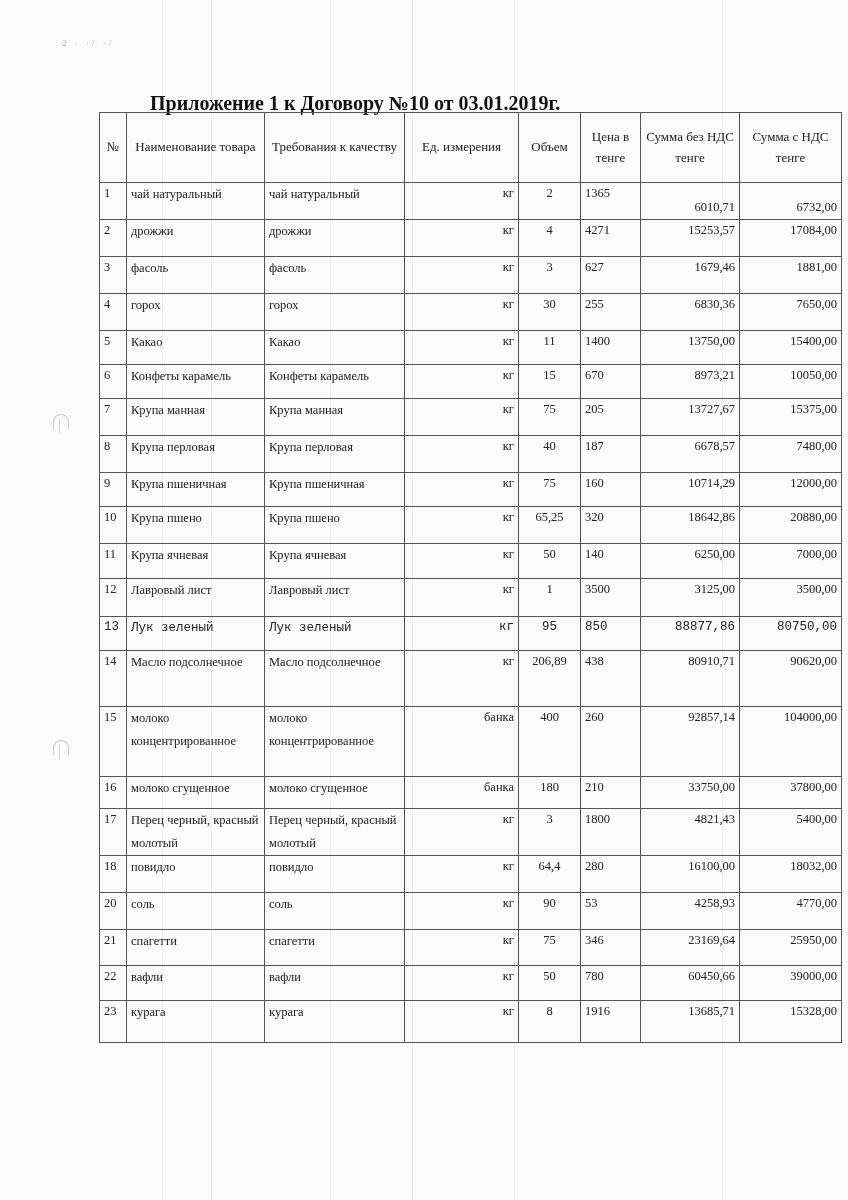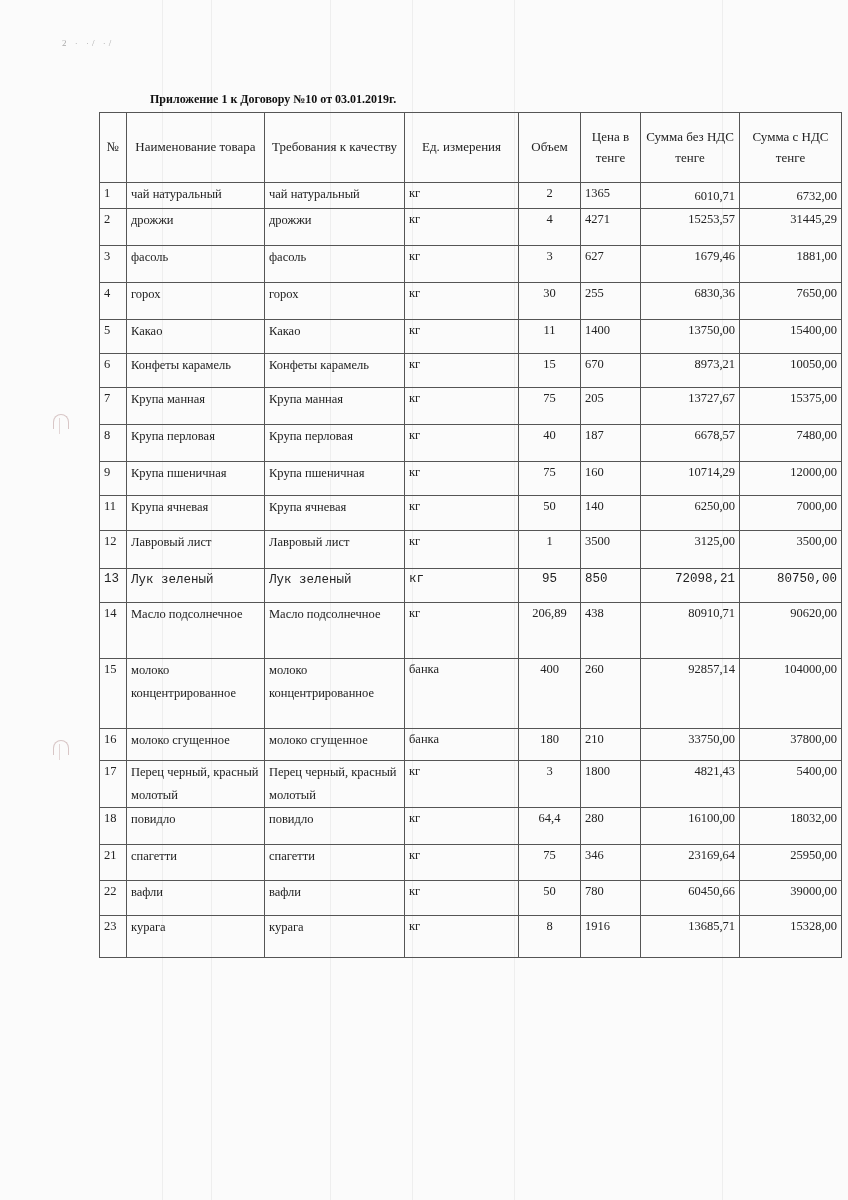--- a/index.html
+++ b/index.html
@@ -8,46 +8,46 @@
       background: #fbfbfb;
       font-family: "Liberation Serif", "DejaVu Serif", serif;
       color: #222;
     }
     .scan-line { position: absolute; top: 0; bottom: 0; width: 1px; background: rgba(0,0,0,0.05); }
     .corner-mark { position: absolute; left: 62px; top: 38px; font-size: 9px; color: #aaa; letter-spacing: 3px; }
     .punch { position: absolute; left: 53px; width: 14px; height: 14px; border: 1.5px solid #d8c6c6; border-bottom: none; border-radius: 8px 8px 0 0; }
     .punch::after { content: ""; position: absolute; left: 5px; top: 3px; width: 1px; height: 16px; background: #e3d6d6; }
     .title {
       position: absolute; left: 150px; top: 92px;
-      font-size: 12px; font-weight: bold; color: #111;
+      font-size: 20px; font-weight: bold; color: #111;
       white-space: nowrap;
     }
     table.grid {
       position: absolute; left: 99px; top: 112px;
       border-collapse: collapse; table-layout: fixed;
       width: 742px;
       font-size: 12.5px;
     }
     table.grid td, table.grid th {
       border: 1px solid #555;
       padding: 0 4px;
       vertical-align: top;
       font-weight: normal;
       line-height: 1.75;
     }
     table.grid th { vertical-align: middle; text-align: center; font-size: 13px; line-height: 1.6; }
     th.num-h { vertical-align: bottom; padding-left: 2px; text-align: left; }
     th.bold { font-weight: bold; }
     td.c-num { text-align: left; padding-left: 12px; padding-right: 2px; }
     td.c-name, td.c-req { text-align: left; padding-left: 7px; }
-    td.c-unit { text-align: left; padding-top: 6px; }
+    td.c-unit { text-align: right; padding-top: 6px; }
     td.c-vol { text-align: center; }
     td.c-price { text-align: left; padding-left: 14px; }
     td.c-sum1, td.c-sum2 { text-align: right; font-weight: bold; padding-top: 3px; padding-right: 2px; font-size: 12.5px; }
-    tr.r1 td.c-sum1, tr.r1 td.c-sum2 { padding-top: 3px; }
+    tr.r1 td.c-sum1, tr.r1 td.c-sum2 { padding-top: 14px; }
     .multiline { display: block; line-height: 1.85; }
   </style>
 </head>
 <body>
 
 <div class="scan-line" style="left:162px"></div>
 <div class="scan-line" style="left:211px"></div>
 <div class="scan-line" style="left:330px"></div>
 <div class="scan-line" style="left:412px"></div>
 <div class="scan-line" style="left:514px"></div>
@@ -102,21 +102,21 @@
         <td class="c-name">
           <span class="multiline">дрожжи</span>
         </td>
         <td class="c-req">
           <span class="multiline">дрожжи</span>
         </td>
         <td class="c-unit"><span>кг</span></td>
         <td class="c-vol"><span>4</span></td>
         <td class="c-price"><span>4271</span></td>
         <td class="c-sum1"><span>15253,57</span></td>
-        <td class="c-sum2"><span>31445,29</span></td>
+        <td class="c-sum2"><span>17084,00</span></td>
       </tr>
       <tr class="r3" style="height: 37px;">
         <td class="c-num"><span>3</span></td>
         <td class="c-name">
           <span class="multiline">фасоль</span>
         </td>
         <td class="c-req">
           <span class="multiline">фасоль</span>
         </td>
         <td class="c-unit"><span>кг</span></td>
@@ -202,20 +202,34 @@
         </td>
         <td class="c-req">
           <span class="multiline">Крупа пшеничная</span>
         </td>
         <td class="c-unit"><span>кг</span></td>
         <td class="c-vol"><span>75</span></td>
         <td class="c-price"><span>160</span></td>
         <td class="c-sum1"><span>10714,29</span></td>
         <td class="c-sum2"><span>12000,00</span></td>
       </tr>
+      <tr class="r10" style="height: 37px;">
+        <td class="c-num"><span>10</span></td>
+        <td class="c-name">
+          <span class="multiline">Крупа пшено</span>
+        </td>
+        <td class="c-req">
+          <span class="multiline">Крупа пшено</span>
+        </td>
+        <td class="c-unit"><span>кг</span></td>
+        <td class="c-vol"><span>65,25</span></td>
+        <td class="c-price"><span>320</span></td>
+        <td class="c-sum1"><span>18642,86</span></td>
+        <td class="c-sum2"><span>20880,00</span></td>
+      </tr>
       <tr class="r11" style="height: 35px;">
         <td class="c-num"><span>11</span></td>
         <td class="c-name">
           <span class="multiline">Крупа ячневая</span>
         </td>
         <td class="c-req">
           <span class="multiline">Крупа ячневая</span>
         </td>
         <td class="c-unit"><span>кг</span></td>
         <td class="c-vol"><span>50</span></td>
@@ -241,21 +255,21 @@
         <td class="c-num"><span>13</span></td>
         <td class="c-name">
           <span class="multiline">Лук зеленый</span>
         </td>
         <td class="c-req">
           <span class="multiline">Лук зеленый</span>
         </td>
         <td class="c-unit"><span>кг</span></td>
         <td class="c-vol"><span>95</span></td>
         <td class="c-price"><span>850</span></td>
-        <td class="c-sum1"><span>72098,21</span></td>
+        <td class="c-sum1"><span>88877,86</span></td>
         <td class="c-sum2"><span>80750,00</span></td>
       </tr>
       <tr class="r14" style="height: 56px;">
         <td class="c-num"><span>14</span></td>
         <td class="c-name">
           <span class="multiline">Масло подсолнечное</span>
         </td>
         <td class="c-req">
           <span class="multiline">Масло подсолнечное</span>
         </td>
@@ -314,20 +328,34 @@
         </td>
         <td class="c-req">
           <span class="multiline">повидло</span>
         </td>
         <td class="c-unit"><span>кг</span></td>
         <td class="c-vol"><span>64,4</span></td>
         <td class="c-price"><span>280</span></td>
         <td class="c-sum1"><span>16100,00</span></td>
         <td class="c-sum2"><span>18032,00</span></td>
       </tr>
+      <tr class="r20" style="height: 37px;">
+        <td class="c-num"><span>20</span></td>
+        <td class="c-name">
+          <span class="multiline">соль</span>
+        </td>
+        <td class="c-req">
+          <span class="multiline">соль</span>
+        </td>
+        <td class="c-unit"><span>кг</span></td>
+        <td class="c-vol"><span>90</span></td>
+        <td class="c-price"><span>53</span></td>
+        <td class="c-sum1"><span>4258,93</span></td>
+        <td class="c-sum2"><span>4770,00</span></td>
+      </tr>
       <tr class="r21" style="height: 36px;">
         <td class="c-num"><span>21</span></td>
         <td class="c-name">
           <span class="multiline">спагетти</span>
         </td>
         <td class="c-req">
           <span class="multiline">спагетти</span>
         </td>
         <td class="c-unit"><span>кг</span></td>
         <td class="c-vol"><span>75</span></td>

